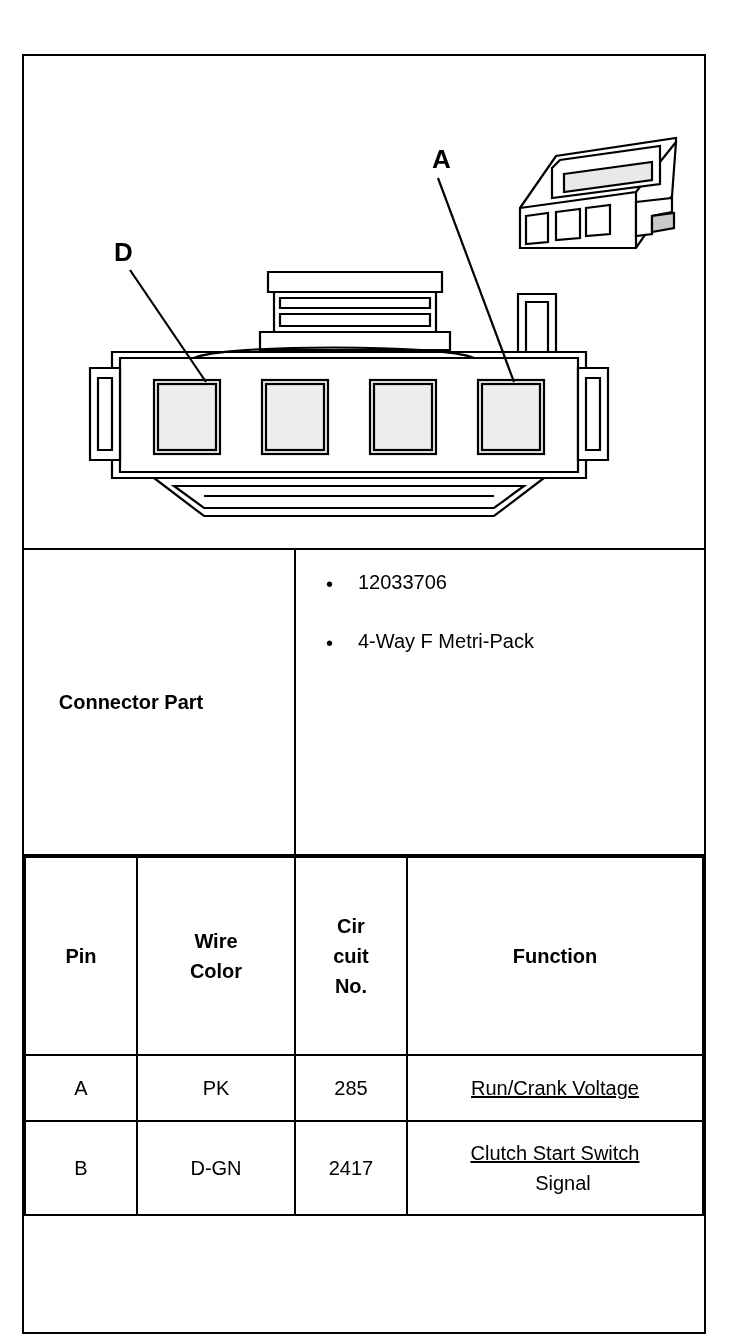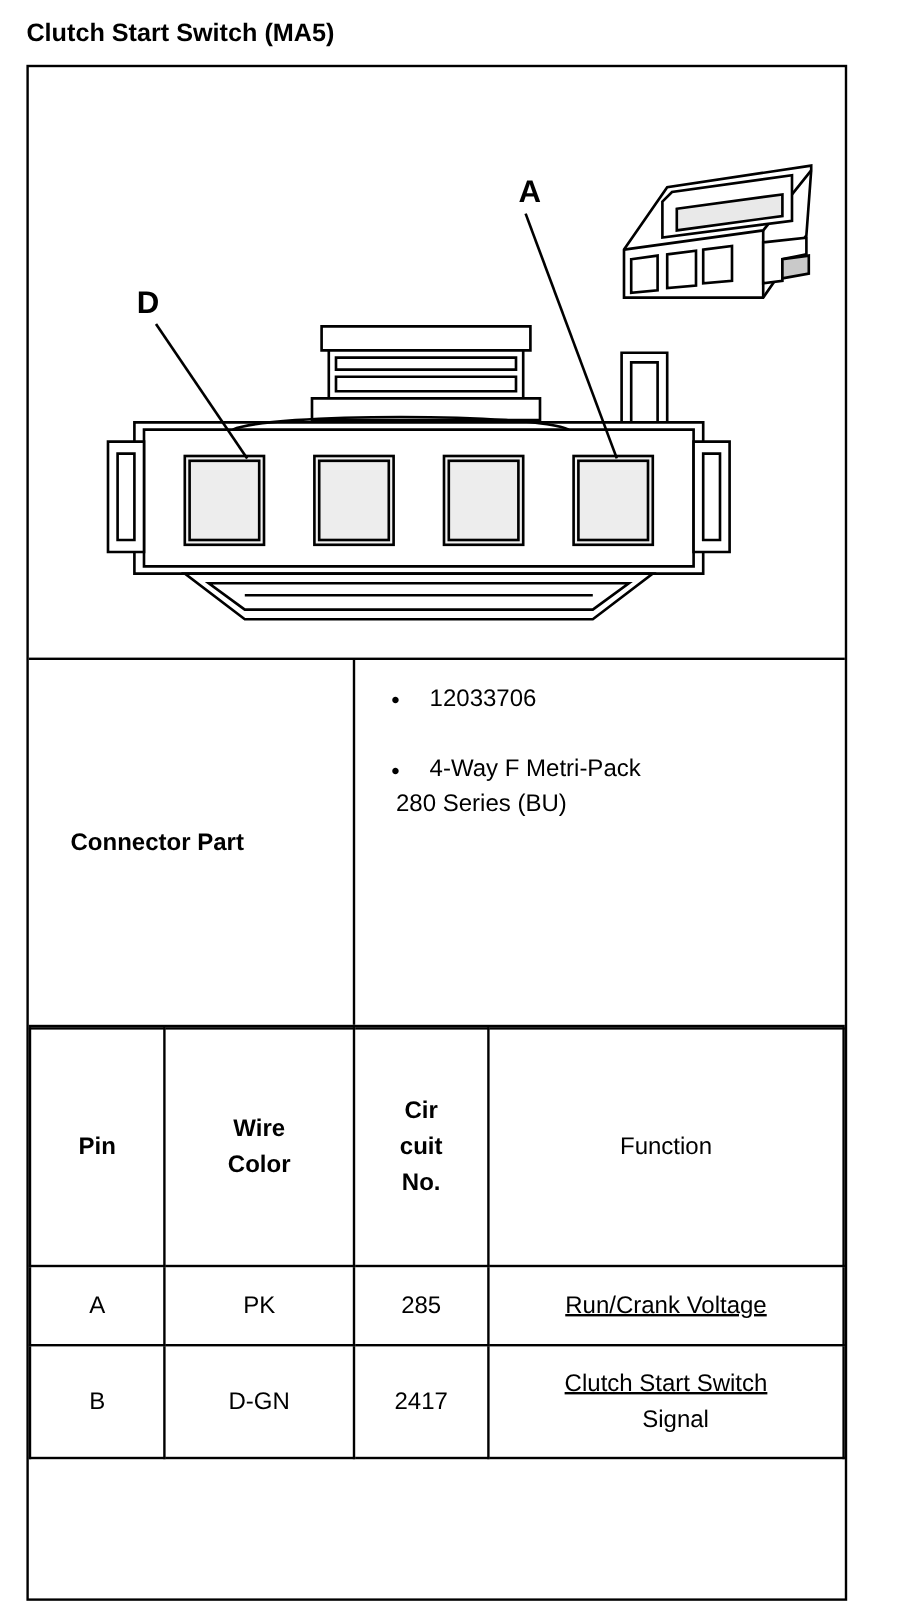--- a/index.html
+++ b/index.html
@@ -126,21 +126,21 @@
     padding: 0;
     vertical-align: middle;
     text-align: center;
   }
   table.pins thead th {
     font-weight: bold;
     height: 196px;
     line-height: 1.5;
   }
   table.pins thead th.fn {
-    font-weight: normal;
+    font-weight: bold;
   }
   table.pins tbody td {
     font-weight: normal;
   }
   .col-pin   { width: 112px; }
   .col-wire  { width: 158px; }
   .col-cir   { width: 112px; }
   .col-func  { width: 296px; }
   td.func, th.func-head {
     text-align: left;
@@ -158,21 +158,20 @@
     padding-left: 16px;
   }
   
   svg { display: block; }
 </style>
 </head>
 <body>
 
 <div class="page">
 
-  <div class="title">Clutch Start Switch (MA5)</div>
 
   <div class="frame">
 
     <div class="diagram">
       <svg width="680" height="492" viewBox="0 0 680 492">
         <g fill="none" stroke="#000" stroke-width="2.2">
 
           <g>
             <path d="M496 152 L532 100 L652 82 L652 86 L648 140 L612 192 L496 192 Z" fill="#fff"></path>
             <path d="M496 152 L612 136 L652 86" fill="none"></path>
@@ -240,21 +239,20 @@
       </div>
       <div class="vline" style="left:270px; height:304px;"></div>
       <div class="cpi-right">
         <div class="bullet-line">
           <span class="dot">•</span>
           <span>12033706</span>
         </div>
         <div class="bullet-line">
           <span class="dot">•</span>
           <span>4-Way F Metri-Pack</span>
-          <span class="wrap2">280 Series (BU)</span>
         </div>
       </div>
     </div>
 
     <div class="hline" style="top:798px;"></div>
 
     <div class="pin-table">
       <table class="pins">
         <colgroup>
           <col class="col-pin">

